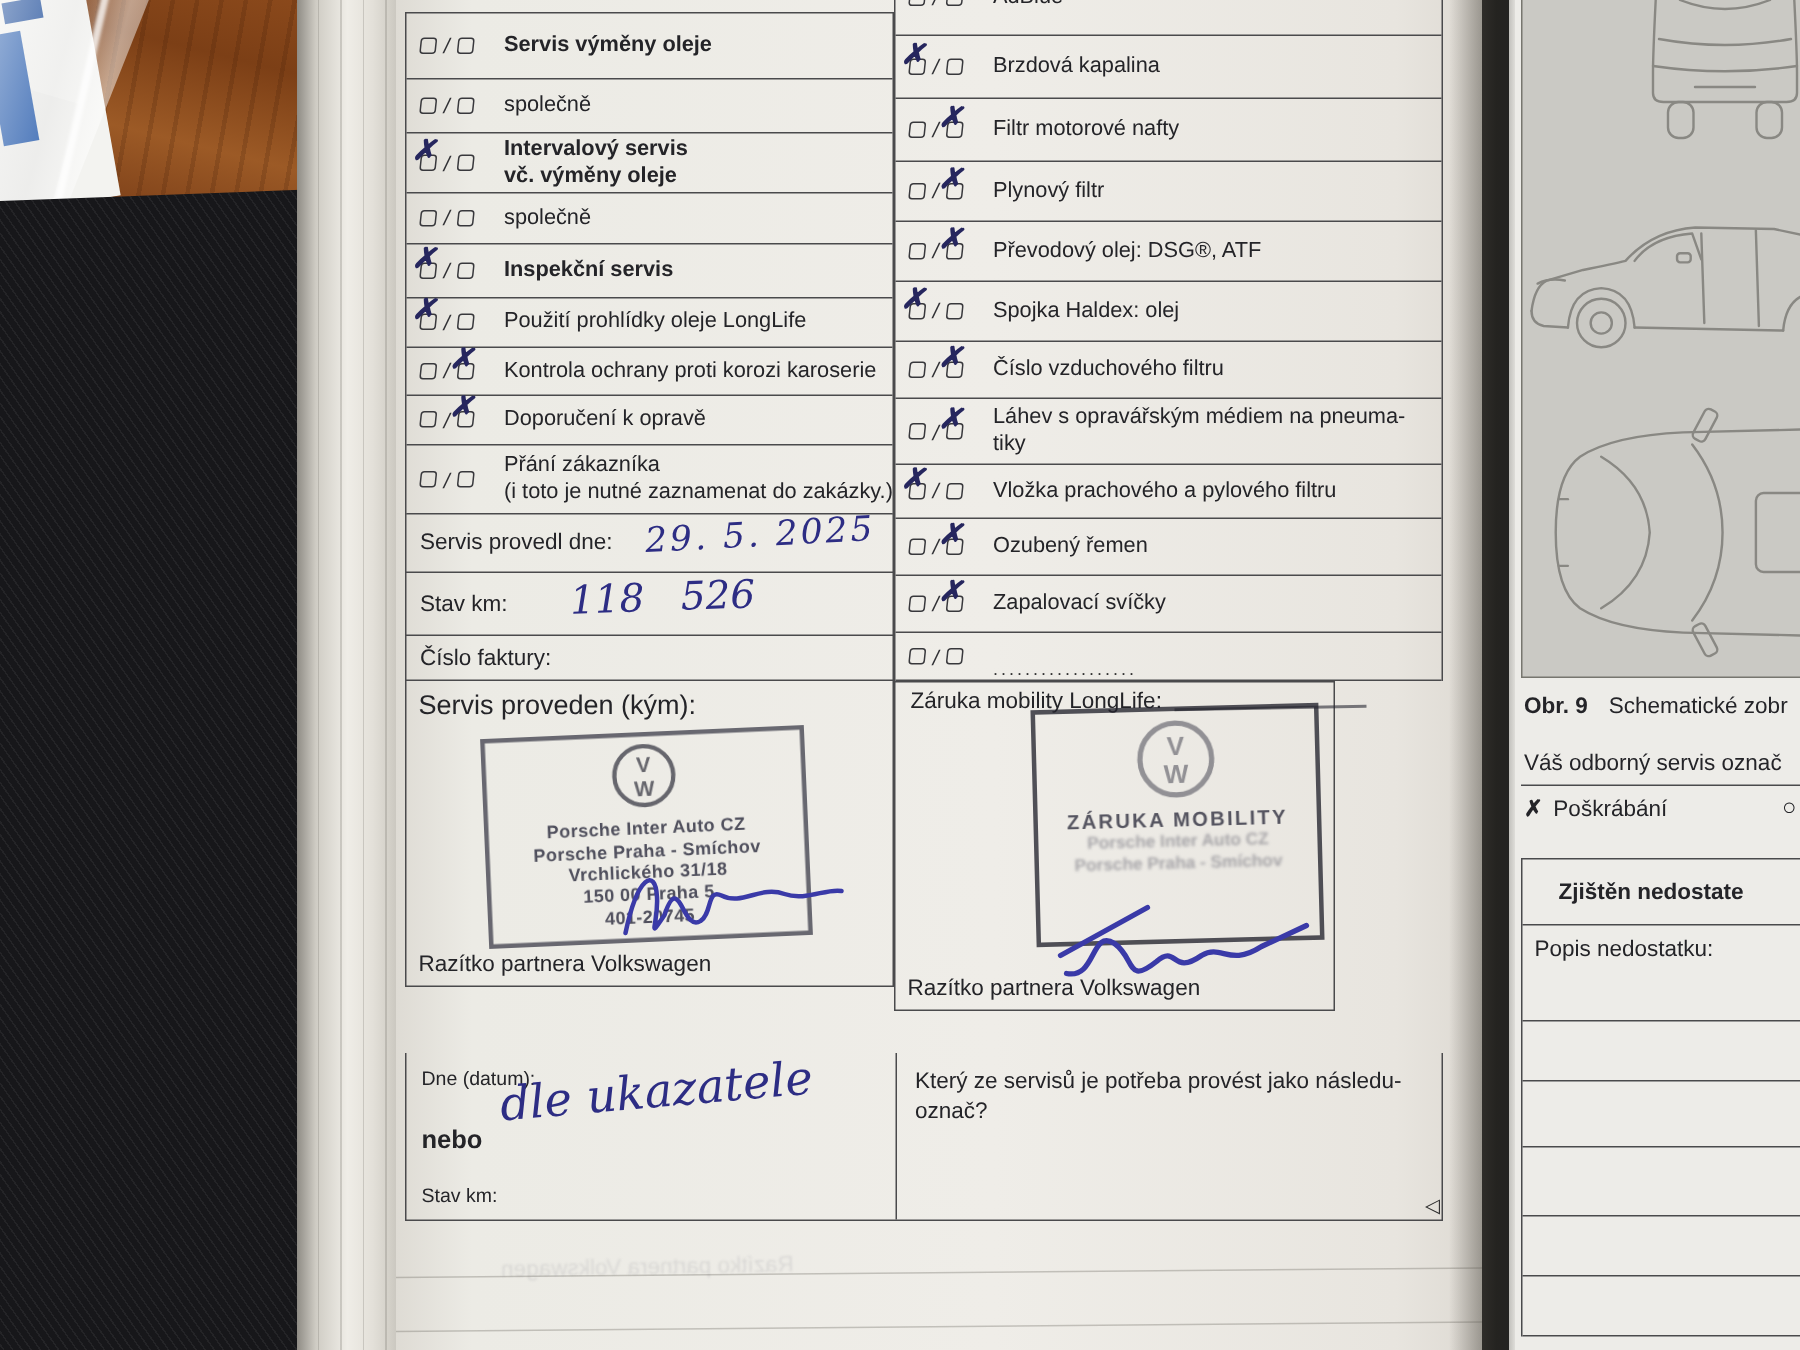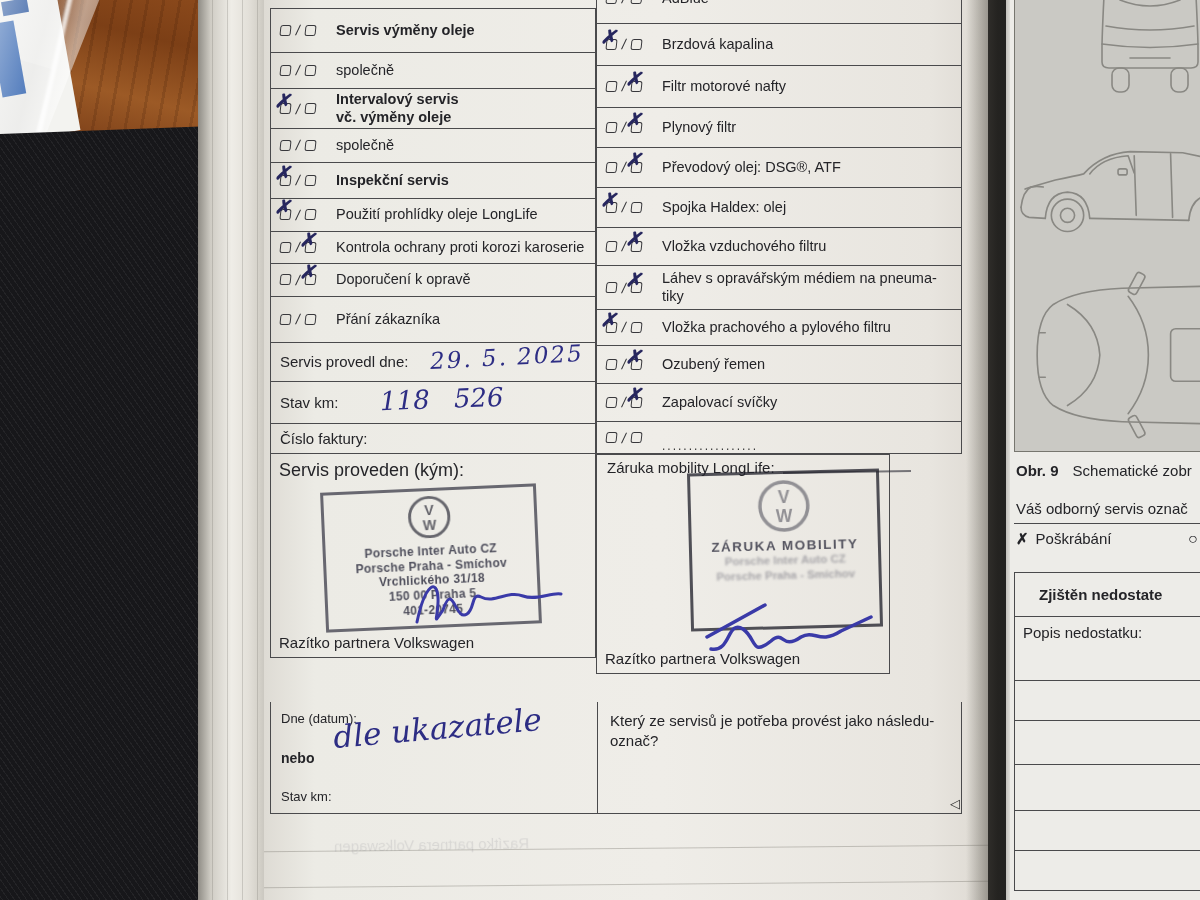--- a/index.html
+++ b/index.html
@@ -83,21 +83,21 @@
   .sig1{left:140px;top:110px;width:160px;height:80px;}
   .sig2{left:96px;top:134px;width:200px;height:80px;}
   .sig2 path{stroke-width:3.5;}
 
   .nexthdr{position:absolute;left:6px;top:672px;width:692px;height:30px;border:1px solid #4a4a4c;
            display:flex;align-items:center;padding-left:9px;color:#1e3f7e;font-weight:bold;font-size:15.5px;}
   .nextbox{position:absolute;left:6px;top:702px;width:692px;height:112px;border:1px solid #4a4a4c;border-top:none;}
   .nsl{position:absolute;left:0;top:0;width:327px;height:100%;border-right:1px solid #4a4a4c;}
   .nslab{position:absolute;left:10px;font-size:13px;color:#242428;}
   .nsdate{top:9px;} .nskm{bottom:9px;}
-  .nsor{position:absolute;left:10px;top:48px;font-size:14px;font-weight:bold;color:#242428;}
+  .nsor{position:absolute;left:10px;top:48px;font-size:17px;font-weight:bold;color:#242428;}
   .hw{position:absolute;left:62px;top:8px;font-size:31px;transform:rotate(-5deg);white-space:nowrap;}
   .nsr{position:absolute;left:327px;top:0;right:0;padding:9px 12px;font-size:15px;line-height:1.35;color:#242428;}
 
   .gline{position:absolute;left:0;width:724px;height:1px;background:rgba(122,119,110,.38);transform:rotate(-.5deg);}
   .g1{top:848px;} .g2{top:884px;}
   .ghosttext{position:absolute;left:70px;top:836px;font-size:15px;color:rgba(80,80,95,.13);
              transform:scaleX(-1) rotate(1deg);filter:blur(.6px);}
   .tri{position:absolute;left:686px;top:796px;font-size:13px;color:#2a2a2a;}
 
   
@@ -229,21 +229,21 @@
             <div class="lab"><span>Doporučení k opravě</span></div>
           </div>
         </div>
         <div class="cl-row" style="height: 46px;">
           <div class="cl-inner">
             <span class="pair">
               <span class="box"></span>
               <span class="slash">/</span>
               <span class="box"></span>
             </span>
-            <div class="lab"><span>Přání zákazníka</span></div>
+            <div class="lab"><span>Přání zákazníka</span><span class="l2">(i toto je nutné zaznamenat do zakázky.)</span></div>
           </div>
         </div>
       </div>
     <div id="colR" class="col colR">
         <div class="cl-row cut" style="height: 24px;">
           <div class="cl-inner">
             <span class="pair">
               <span class="box"></span>
               <span class="slash">/</span>
               <span class="box">
@@ -315,21 +315,21 @@
         </div>
         <div class="cl-row" style="height: 38px;">
           <div class="cl-inner">
             <span class="pair">
               <span class="box"></span>
               <span class="slash">/</span>
               <span class="box">
                 <span class="x">✗</span>
               </span>
             </span>
-            <div class="lab"><span>Vložka vzduchového filtru</span></div>
+            <div class="lab"><span>Číslo vzduchového filtru</span></div>
           </div>
         </div>
         <div class="cl-row" style="height: 44px;">
           <div class="cl-inner">
             <span class="pair">
               <span class="box"></span>
               <span class="slash">/</span>
               <span class="box">
                 <span class="x">✗</span>
               </span>

